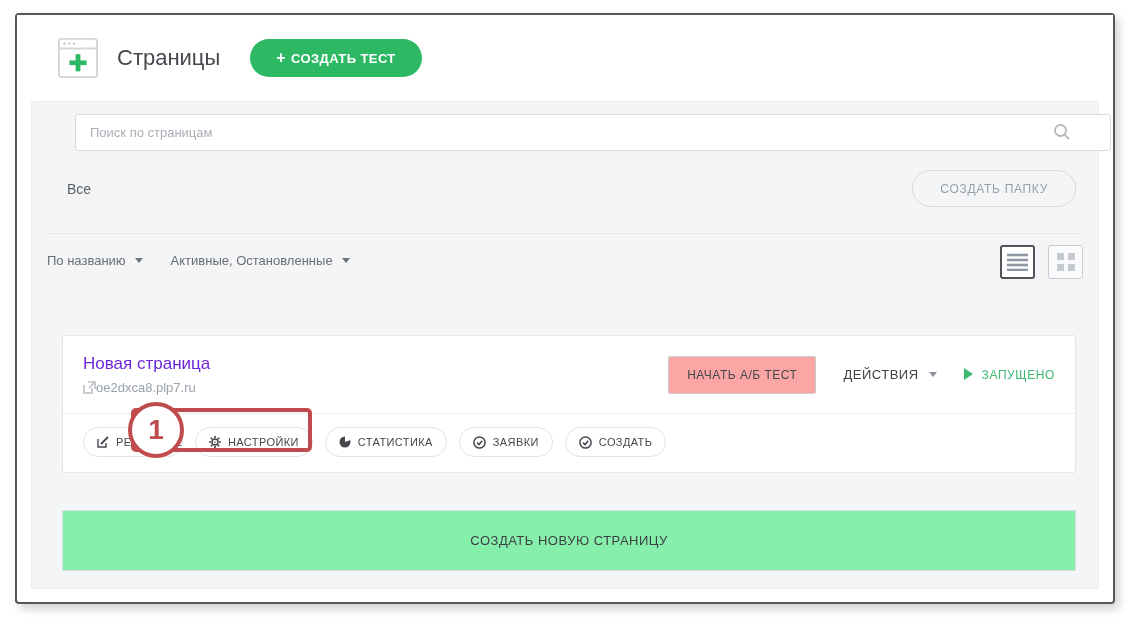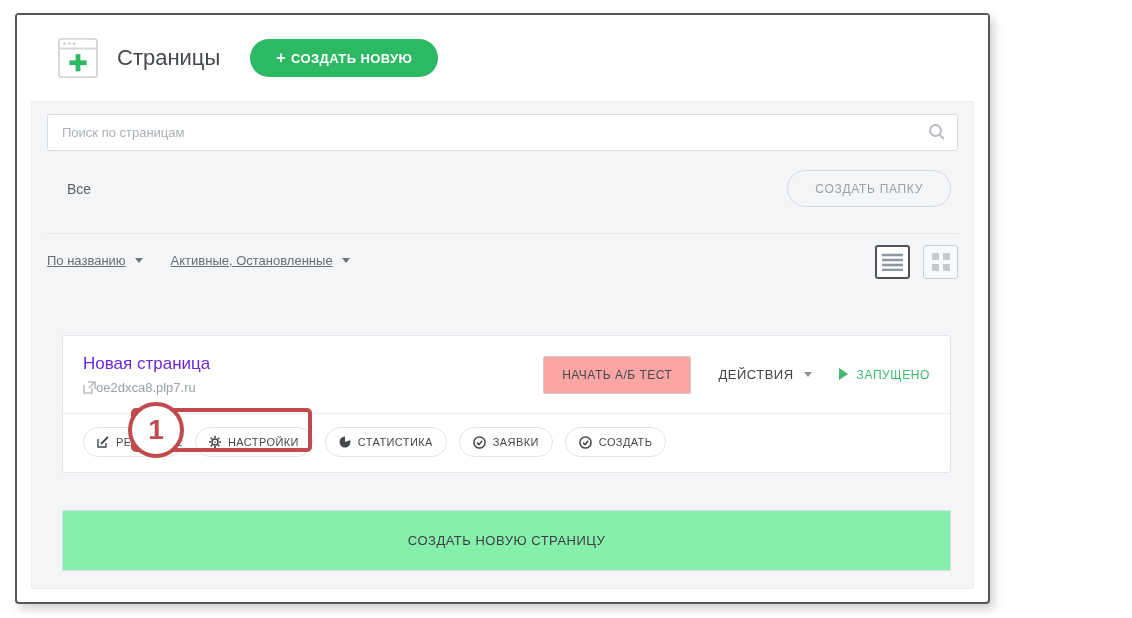--- a/index.html
+++ b/index.html
@@ -4,21 +4,21 @@
 <style>
   * { box-sizing: border-box; }
   html, body { margin:0; padding:0; }
   body {
     width:1132px; height:618px; position:relative;
     background:#ffffff;
     font-family:"Liberation Sans", sans-serif;
     overflow:hidden;
   }
   .frame {
-    position:absolute; left:15px; top:13px; width:975px; height:591px;
+    position:absolute; left:15px; top:13px; width:1100px; height:591px;
     background:#fff; border:2px solid #55565a; border-radius:4px;
     box-shadow:4px 5px 10px rgba(0,0,0,0.18);
   }
   
   .header { position:absolute; top:0; left:0; right:0; height:86px;
     display:flex; align-items:center; padding-left:40px; background:#fff; }
   .page-icon { width:42px; height:42px; flex:none; }
   .page-title { margin-left:18px; font-size:22px; color:#44484d; }
   .btn-create-new {
     margin-left:30px; height:38px; border:none; cursor:pointer;
@@ -30,37 +30,37 @@
   
   .panel {
     position:absolute; left:14px; right:14px; top:86px; bottom:13px;
     background:#f4f5f6; border:1px solid #ececee; border-radius:2px;
     padding:12px 15px;
   }
   .search-row { position:relative; }
   .search-input {
     width:100%; height:37px; border:1px solid #d9dcdf; border-radius:3px;
     background:#fff; padding:0 42px 0 14px; font-family:inherit;
-    font-size:13px; color:#555a60; outline:none;
+    font-size:13px; color:#555a60; outline:none;margin-left:28px;
   }
   .search-input::placeholder { color:#a9afb6; }
   .search-icon { position:absolute; right:11px; top:8px; }
   .folders-row { margin-top:19px; height:37px; display:flex;
     align-items:center; justify-content:space-between; padding-left:20px; padding-right:7px; }
   .all-label { font-size:14px; color:#5a5f65; }
   .btn-create-folder {
     height:37px; padding:0 27px; border:1px solid #d7dadd; border-radius:19px;
     background:transparent; color:#9aa0a8; font-family:inherit; font-size:12px;
     letter-spacing:0.7px; cursor:pointer;
   }
   .filter-row { margin-top:26px; border-top:1px solid #e7e8ea; padding-top:11px;
     display:flex; align-items:flex-start; }
   .filter-left { display:flex; align-items:center; gap:28px; padding-top:8px; }
   .filter-item { display:flex; align-items:center; gap:9px; font-size:13px;
-    color:#6a6f75; cursor:pointer;text-decoration:underline; }
+    color:#6a6f75; cursor:pointer; }
   .caret { width:0; height:0; border-left:4px solid transparent;
     border-right:4px solid transparent; border-top:5px solid #6e747b; }
   .view-toggles { margin-left:auto; display:flex; gap:13px; }
   .toggle { width:35px; height:34px; border-radius:3px; display:flex;
     align-items:center; justify-content:center; cursor:pointer; }
   .toggle.list { background:#fff; border:2px solid #505459; }
   .toggle.grid { background:#f9fafb; border:1px solid #c8ccd0; }
   
   .card { margin:56px 7px 0 15px; background:#fff; border:1px solid #e4e5e8;
     border-radius:3px; }
@@ -111,21 +111,21 @@
       <line x1="2" y1="12" x2="42" y2="12" stroke="#d4d7da" stroke-width="2"></line>
       <circle cx="8" cy="7" r="1.4" fill="#cfd3d6"></circle>
       <circle cx="13" cy="7" r="1.4" fill="#cfd3d6"></circle>
       <circle cx="18" cy="7" r="1.4" fill="#cfd3d6"></circle>
       <line x1="22" y1="18" x2="22" y2="36" stroke="#2db863" stroke-width="5"></line>
       <line x1="13" y1="27" x2="31" y2="27" stroke="#2db863" stroke-width="5"></line>
     </svg>
     <div class="page-title">Страницы</div>
     <button class="btn-create-new">
       <span class="plus">+</span>
-      <span>СОЗДАТЬ НОВУЮ</span>
+      <span>СОЗДАТЬ ТЕСТ</span>
     </button>
   </div>
 
   <div class="panel">
 
     <div class="search-row">
       <input class="search-input" type="text" placeholder="Поиск по страницам" style="">
       <svg class="search-icon" width="20" height="20" viewBox="0 0 20 20">
         <circle cx="8.5" cy="8.5" r="5.5" fill="none" stroke="#b3b8bf" stroke-width="1.8"></circle>
         <line x1="12.8" y1="12.8" x2="17" y2="17" stroke="#b3b8bf" stroke-width="1.8"></line>

